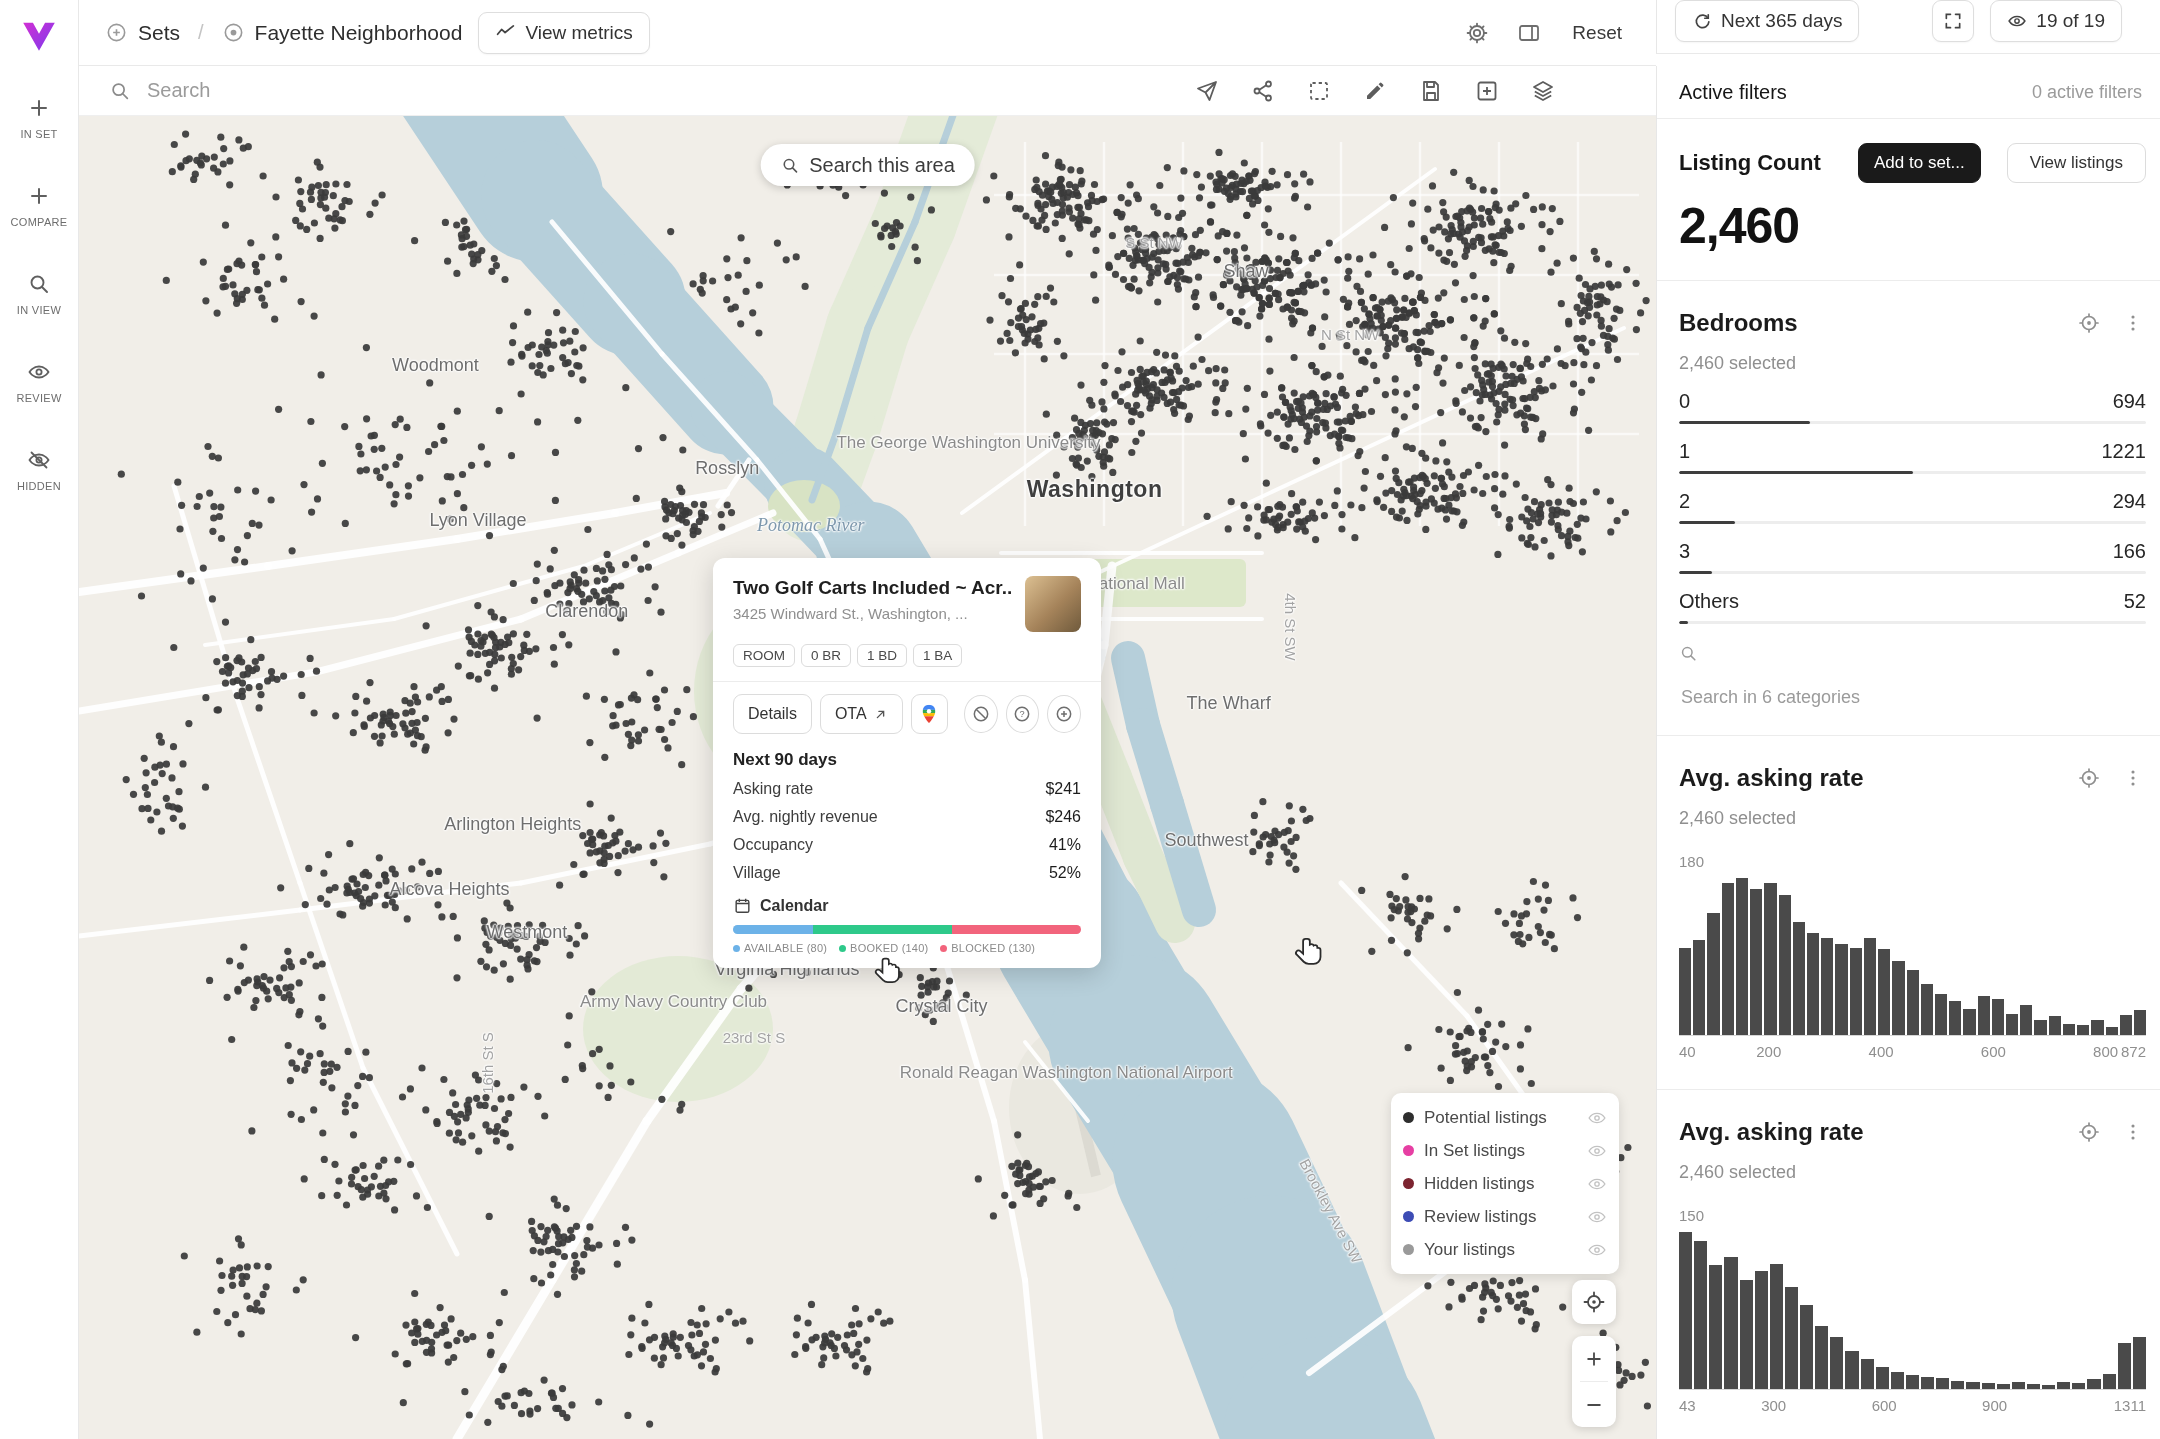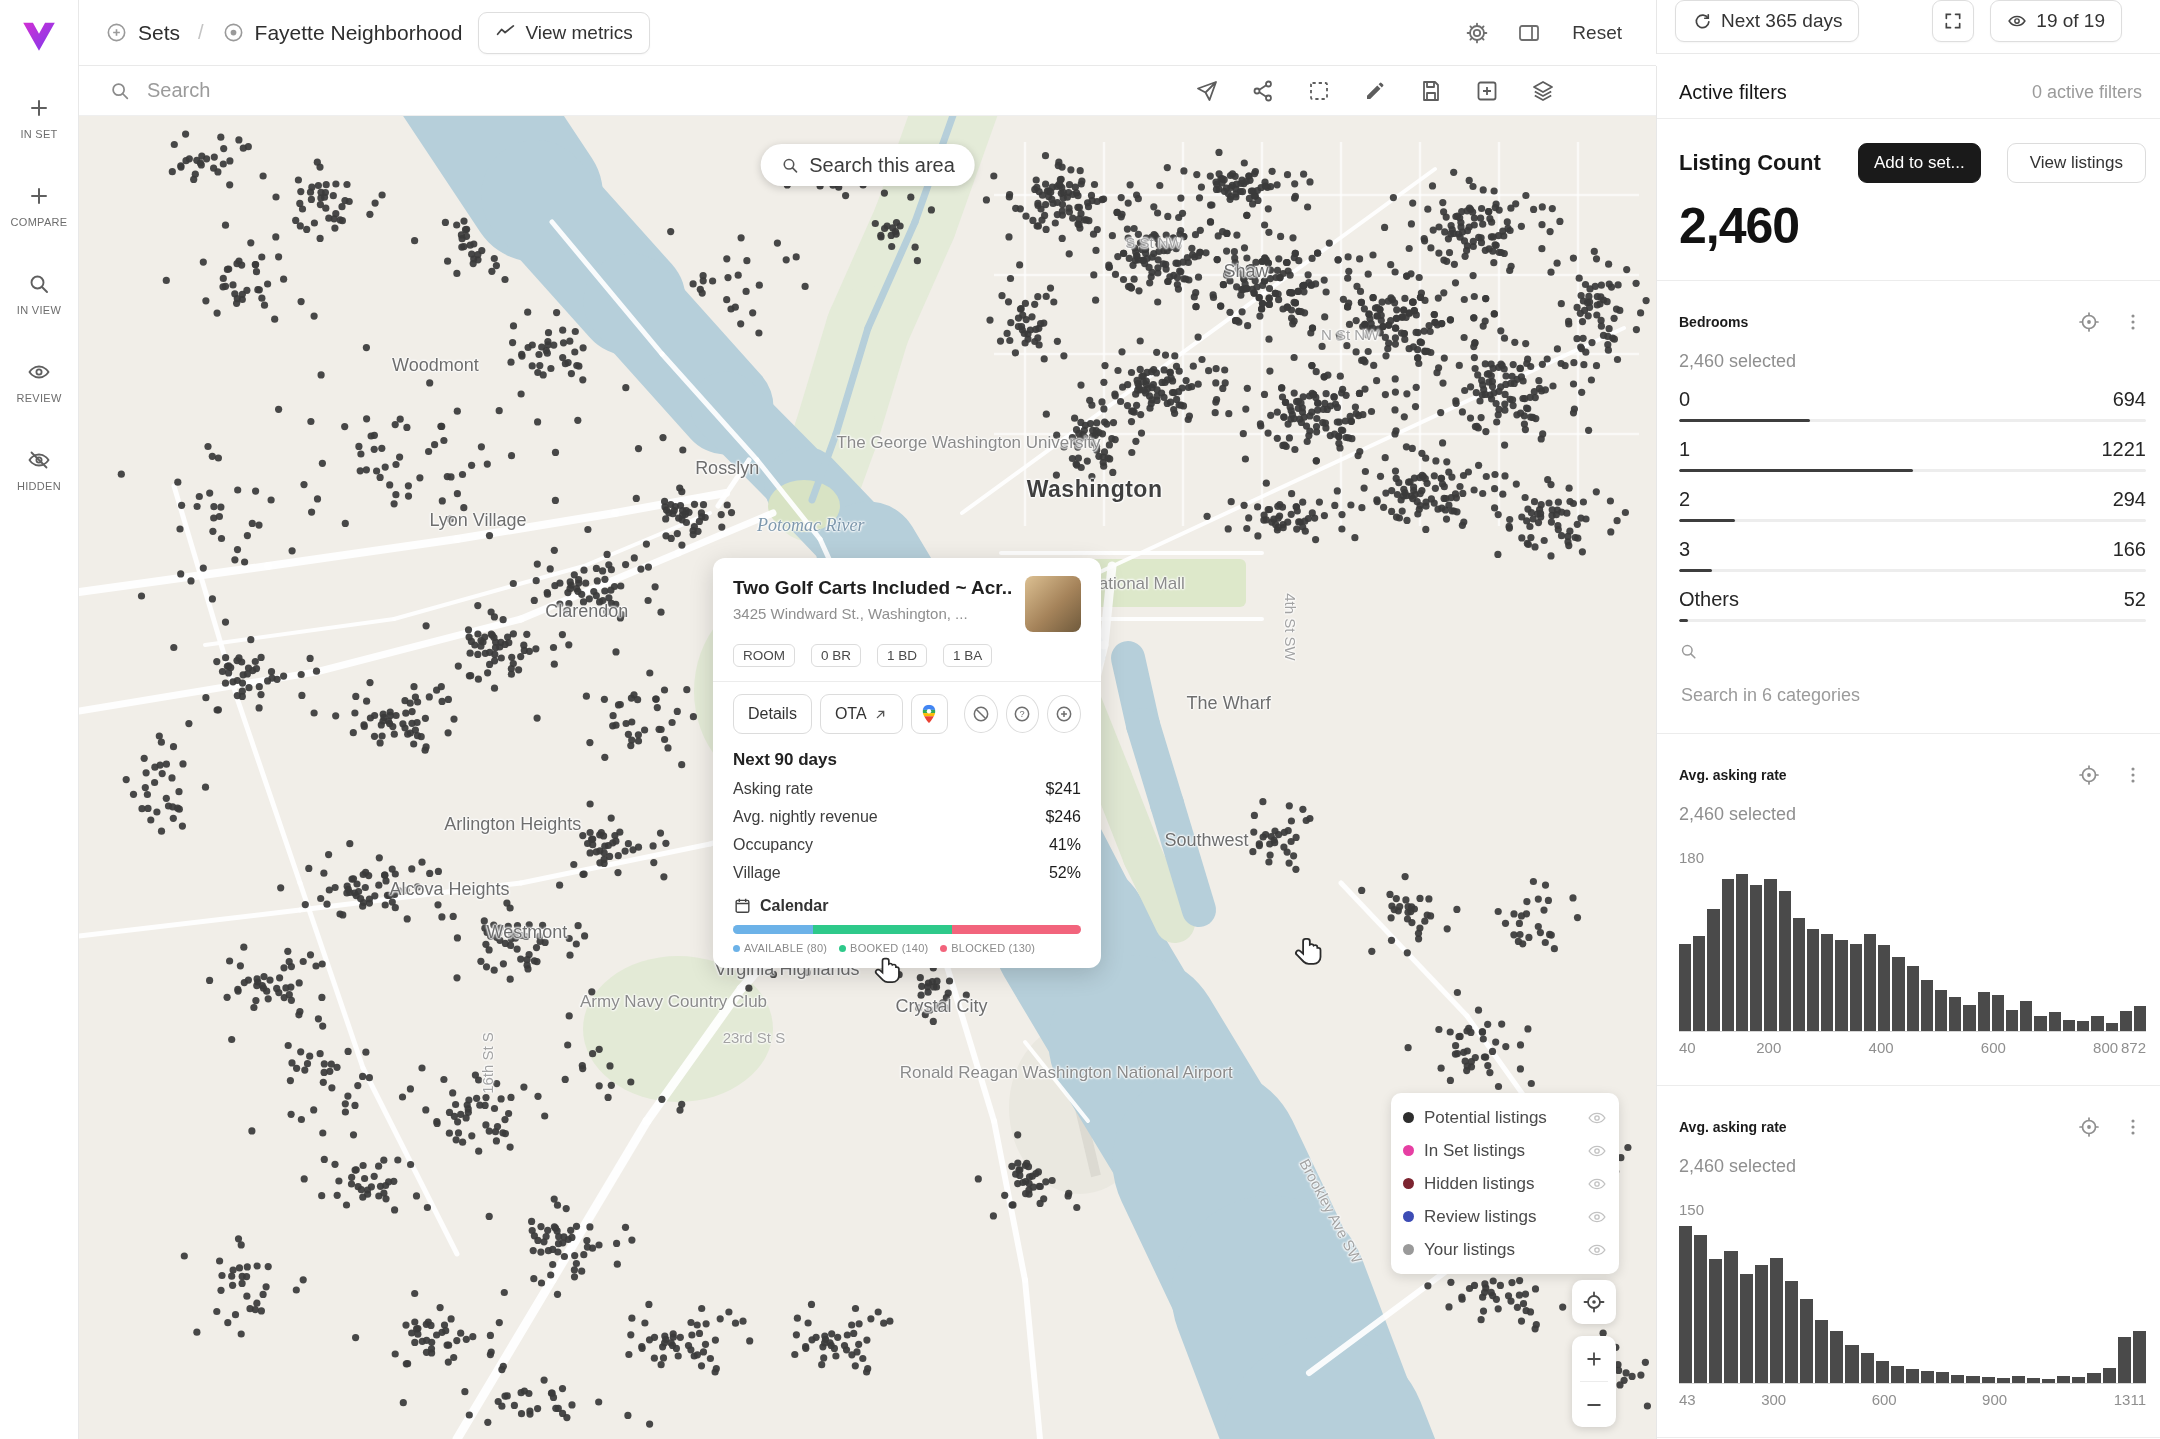--- a/index.html
+++ b/index.html
@@ -58,21 +58,21 @@
 
   
   .popup{position:absolute;left:634px;top:442px;width:388px;background:#fff;border-radius:12px;
     box-shadow:0 6px 24px rgba(0,0,0,.16);padding:18px 20px 14px;z-index:7;}
   .popup-head{display:flex;gap:12px;align-items:flex-start;}
   .popup-head .tx{flex:1;min-width:0;}
   .popup-title{font-size:19px;font-weight:bold;color:#1f1f1f;line-height:1.25;white-space:nowrap;overflow:hidden;}
   .popup-addr{font-size:15px;color:#8f8f8f;margin-top:5px;white-space:nowrap;overflow:hidden;}
   .thumb{width:56px;height:56px;border-radius:8px;flex:none;
     background:linear-gradient(135deg,#dcc092,#a5835a 55%,#6f5a3c);}
-  .tags{display:flex;gap:16px;margin-top:12px;}
+  .tags{display:flex;gap:6px;margin-top:12px;}
   .tag{border:1px solid #dcdcdc;border-radius:6px;padding:3px 9px;font-size:13.5px;color:#4a4a4a;}
   .popup hr{border:none;border-top:1px solid #ececec;margin:14px -20px 12px;}
   .actions{display:flex;align-items:center;gap:8px;}
   .act-btn{height:40px;border:1px solid #dcdcdc;border-radius:9px;padding:0 14px;font-size:16px;color:#333;
     display:inline-flex;align-items:center;gap:6px;background:#fff;cursor:pointer;}
   .act-ico{width:42px;justify-content:center;padding:0;}
   .circ{width:38px;height:38px;border-radius:50%;border:1px solid #dcdcdc;display:flex;align-items:center;
     justify-content:center;color:#6e6e6e;cursor:pointer;background:#fff;}
   .period{font-size:17px;font-weight:bold;color:#222;margin-top:16px;}
   .stat{display:flex;justify-content:space-between;font-size:16px;color:#3d3d3d;margin-top:10px;}
@@ -109,21 +109,21 @@
   .rp-body{padding:24px 14px 0 22px;}
   .lc-row{display:flex;align-items:center;gap:26px;}
   .lc-title{font-size:22px;font-weight:bold;color:#171717;margin-right:auto;}
   .pill-dark{background:#1a1a1a;color:#fff;border:1px solid #1a1a1a;border-radius:9px;height:40px;padding:0 15px;
     font-size:17px;display:inline-flex;align-items:center;cursor:pointer;white-space:nowrap;}
   .pill-light{border:1px solid #dcdcdc;background:#fff;border-radius:9px;height:40px;padding:0 22px;font-size:17px;
     color:#333;display:inline-flex;align-items:center;cursor:pointer;white-space:nowrap;}
   .lc-value{font-size:50px;font-weight:bold;letter-spacing:-1px;color:#121212;margin-top:16px;line-height:1.1;}
   hr.div{border:none;border-top:1px solid #ececec;margin:26px -14px 0 -22px;}
   .sec-head{display:flex;align-items:center;margin-top:28px;}
-  .sec-title{font-size:14px;font-weight:bold;color:#1b1b1b;margin-right:auto;}
+  .sec-title{font-size:24px;font-weight:bold;color:#1b1b1b;margin-right:auto;}
   .sec-icons{display:flex;gap:18px;color:#8f8f8f;align-items:center;}
   .sec-icons .icon-btn{width:26px;height:26px;}
   .sel{font-size:18px;color:#8f8f8f;margin-top:16px;}
   .bed-row{margin-top:15px;cursor:pointer;}
   .bed-line{display:flex;justify-content:space-between;font-size:20px;color:#262626;line-height:24px;}
   .bed-bar{height:3px;background:#ededed;border-radius:2px;margin-top:8px;position:relative;overflow:hidden;}
   .bed-bar i{position:absolute;left:0;top:0;bottom:0;background:#3e3e3e;border-radius:2px;}
   .mini-search{display:flex;align-items:flex-start;gap:23px;margin-top:20px;color:#9b9b9b;flex-direction:column;}
   .mini-search input{border:none;outline:none;font-size:18px;color:#555;flex:1;background:transparent;}
   .mini-search input::placeholder{color:#9b9b9b;}

